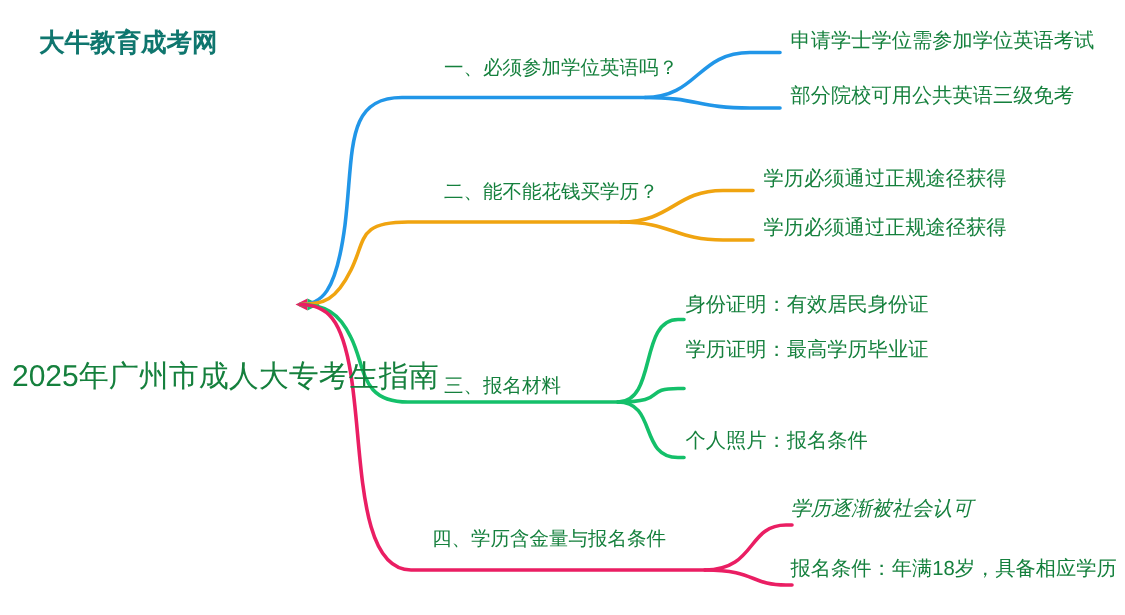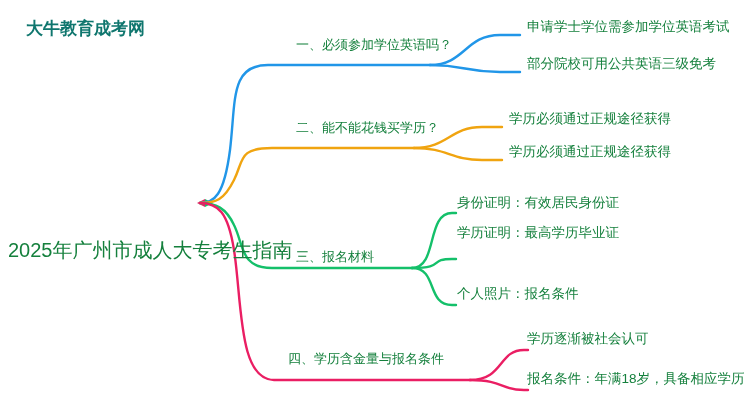--- a/index.html
+++ b/index.html
@@ -90,21 +90,21 @@
   #b4 { left: 288px; top: 350px; }
 
   
   #b1l1 { left: 527px; top: 18px; }
   #b1l2 { left: 527px; top: 55px; }
   #b2l1 { left: 509px; top: 110px; }
   #b2l2 { left: 509px; top: 143px; }
   #b3l1 { left: 457px; top: 194px; }
   #b3l2 { left: 457px; top: 224px; }
   #b3l3 { left: 457px; top: 285px; }
-  #b4l1 { left: 527px; top: 330px; }
+  #b4l1 { left: 527px; top: 330px; font-style: italic; }
   #b4l2 { left: 527px; top: 370px; }
 </style>
 </head>
 <body>
 
 <div id="logo">
   <div id="logo-text">
     <div id="logo-name">大牛教育成考网</div>
   </div>
 </div>

